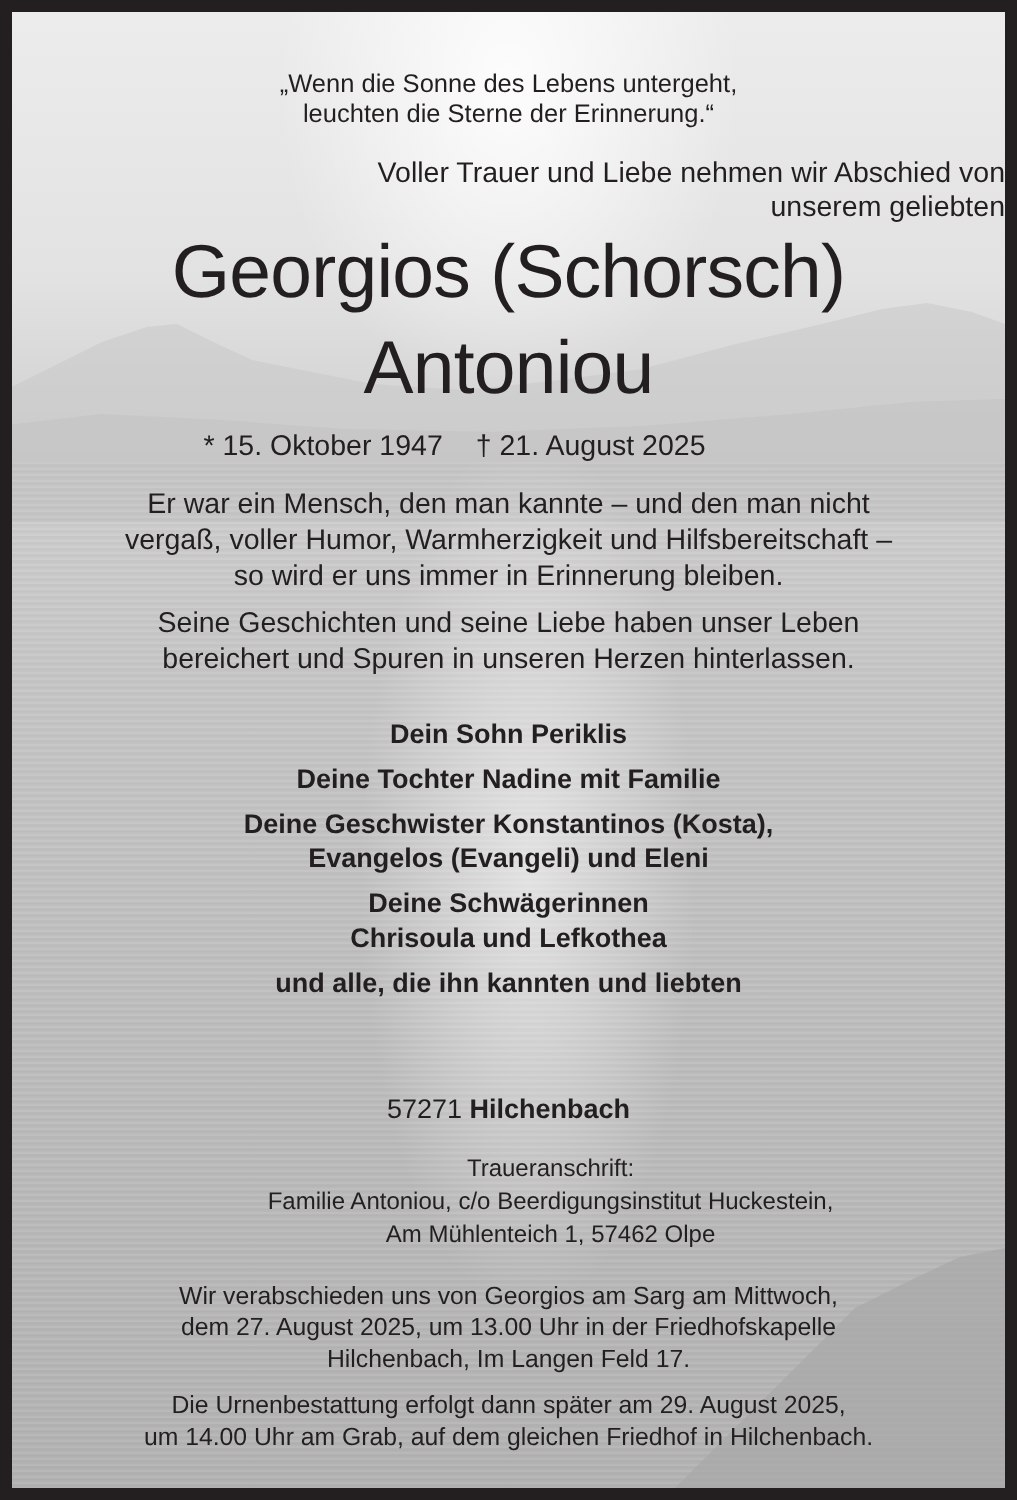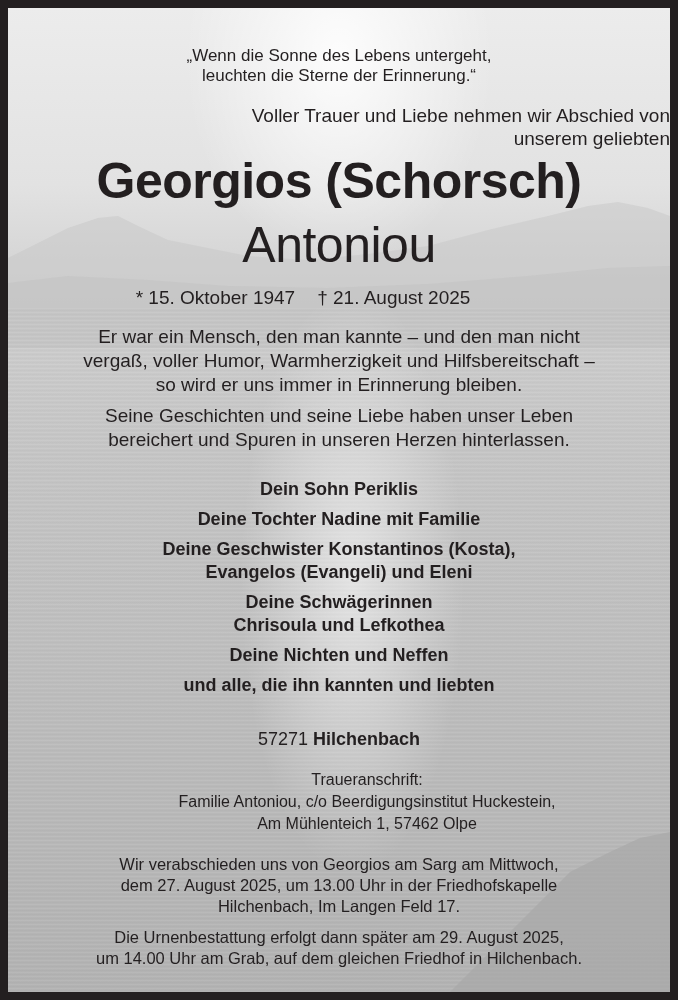--- a/index.html
+++ b/index.html
@@ -31,21 +31,21 @@
     }
     .rock {
       position: absolute; right: 0; bottom: 0; width: 360px; height: 160px;
     }
     .content {
       position: absolute; left: 0; top: 0; width: 662px;
       text-align: center;
     }
     .quote { position: absolute; top: 38px; left: 0; width: 662px; font-size: 17px; line-height: 20px; }
     .intro { position: absolute; top: 96px; left: 0; width: 662px; font-size: 19px; line-height: 23px; text-align: right; }
-    .name1 { position: absolute; top: 146px; left: 0; width: 662px; font-size: 50px; line-height: 54px; letter-spacing: -0.5px; font-weight: bold; }
+    .name1 { position: absolute; top: 146px; left: 0; width: 662px; font-size: 50px; line-height: 54px; letter-spacing: -0.5px; }
     .name2 { position: absolute; top: 210px; left: 0; width: 662px; font-size: 50px; line-height: 54px; letter-spacing: -0.5px; }
     .dates { position: absolute; top: 278px; left: 0; width: 590px; font-size: 19px; line-height: 23px; }
     .dates span { display: inline-block; }
     .dates .gap { width: 22px; }
     .tribute { position: absolute; top: 317px; left: 0; width: 662px; font-size: 19px; line-height: 24px; }
     .tribute2 { position: absolute; top: 396px; left: 0; width: 662px; font-size: 19px; line-height: 24px; }
     .mourners { position: absolute; top: 470px; left: 0; width: 662px; font-size: 18px; font-weight: bold; }
     .mourners .grp { line-height: 23px; margin-bottom: 7px; }
     .place { position: absolute; top: 720px; left: 0; width: 662px; font-size: 18px; line-height: 22px; }
     .place b { font-weight: bold; }
@@ -105,23 +105,20 @@
       </div>
       <div class="grp">
         <span class="line">Deine Geschwister Konstantinos (Kosta),</span>
         <span class="line">Evangelos (Evangeli) und Eleni</span>
       </div>
       <div class="grp">
         <span class="line">Deine Schwägerinnen</span>
         <span class="line">Chrisoula und Lefkothea</span>
       </div>
       <div class="grp">
-        <span class="line">Deine Nichten und Neffen</span>
-      </div>
-      <div class="grp">
         <span class="line">und alle, die ihn kannten und liebten</span>
       </div>
     </div>
 
     <div class="place">
       <span>57271</span>
       <b>Hilchenbach</b>
     </div>
 
     <div class="address">

